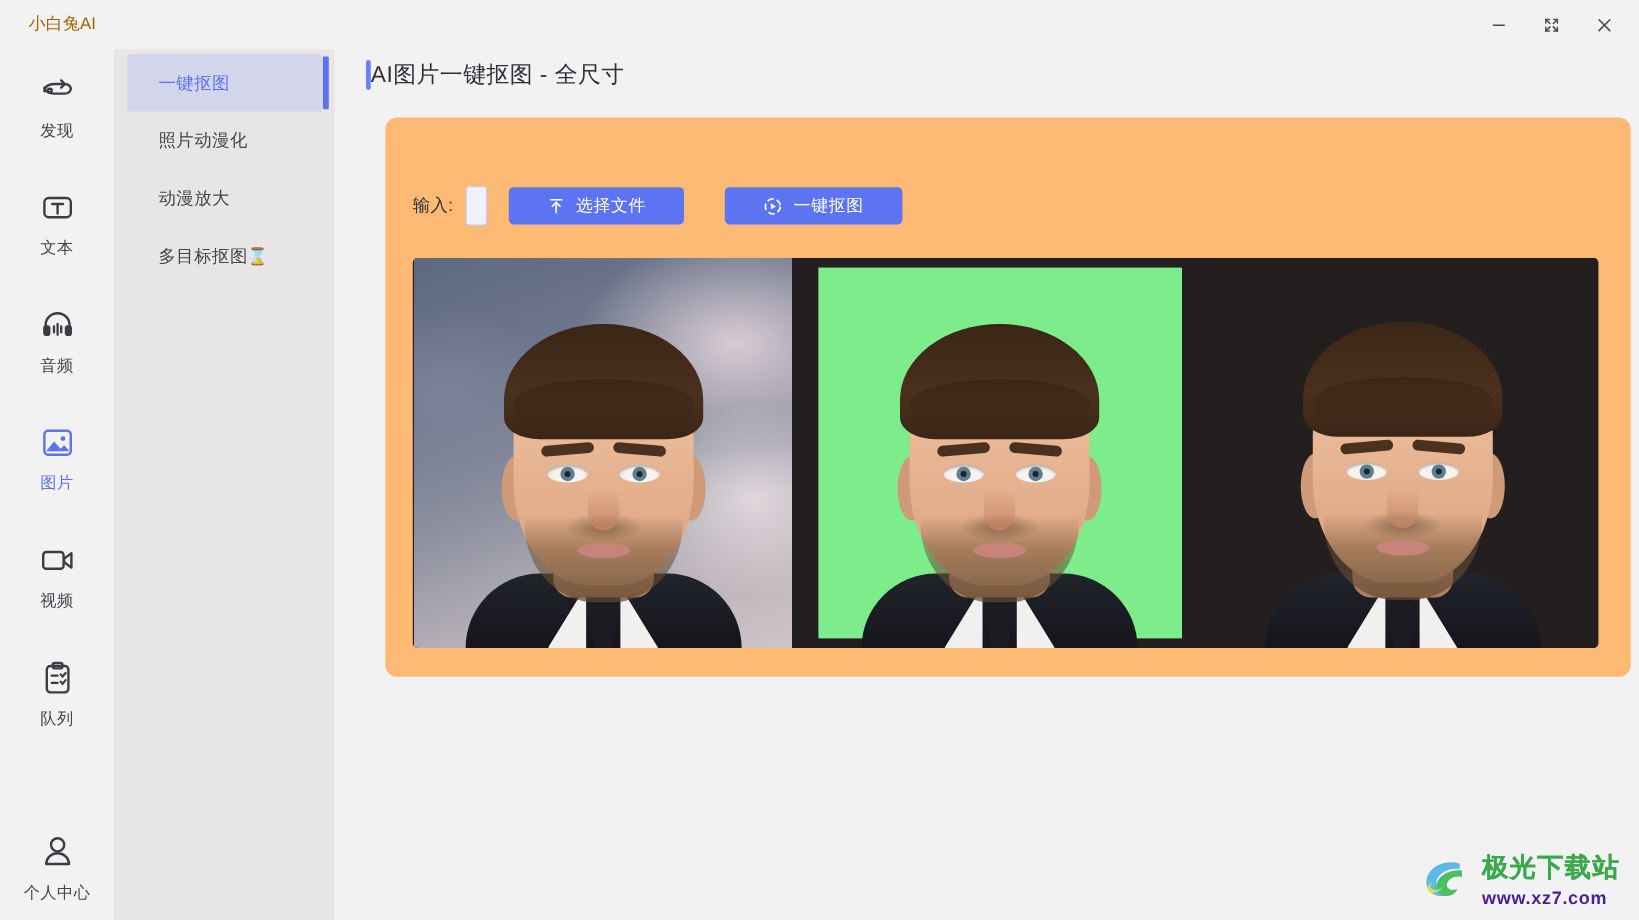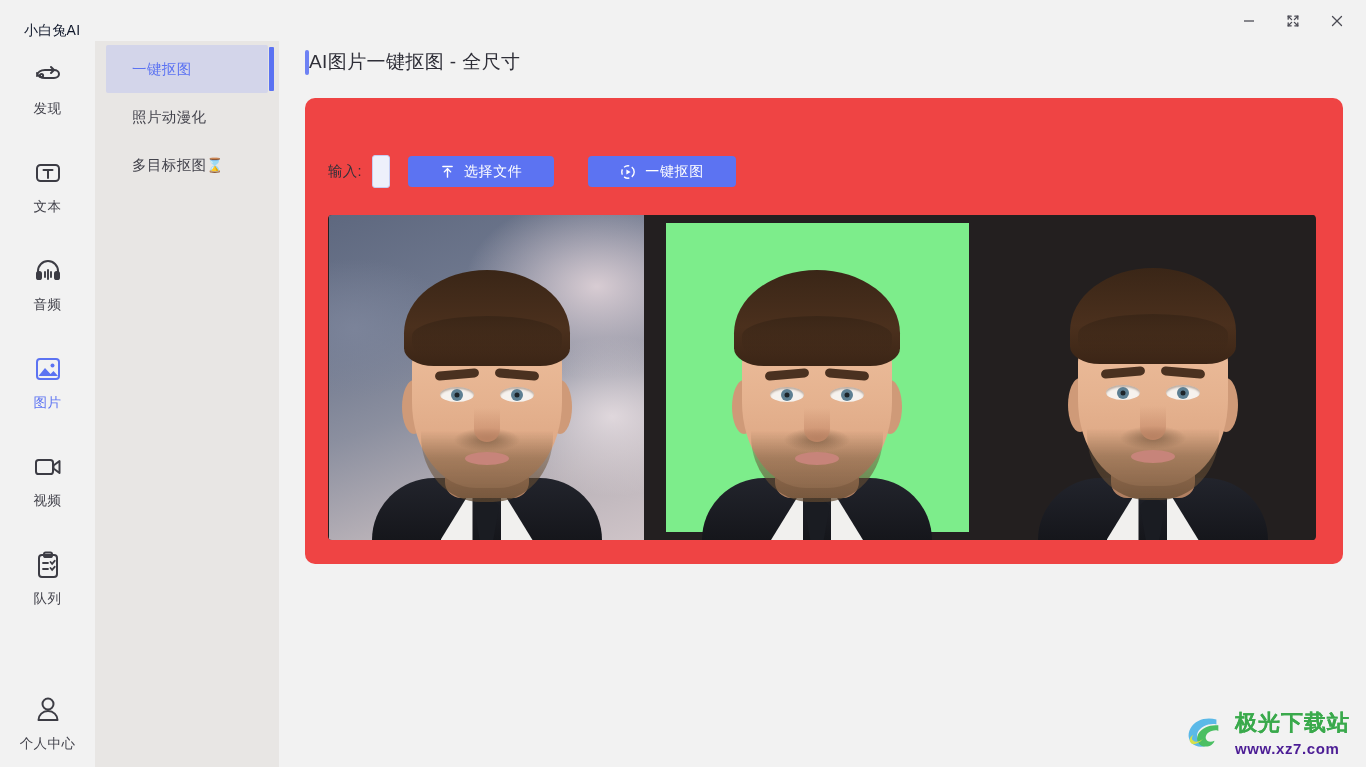--- a/index.html
+++ b/index.html
@@ -15,22 +15,22 @@
     background: #f2f2f2;
   }
 
   
   .titlebar {
     position: absolute; top: 0; left: 0;
     width: 1366px; height: 41px;
     background: #f2f2f2;
   }
   .app-title {
-    position: absolute; left: 24px; top: 22px;
-    font-size: 14px; color: #0f172a; letter-spacing: .2px;
+    position: absolute; left: 24px; top: 11px;
+    font-size: 14px; color: #a16207; letter-spacing: .2px;
   }
   .win-controls {
     position: absolute; right: 14px; top: 0;
     height: 41px; display: flex; align-items: center; gap: 14px;
   }
   .win-btn {
     width: 30px; height: 30px;
     display: flex; align-items: center; justify-content: center;
     color: #4b4b54; cursor: default;
   }
@@ -91,23 +91,23 @@
     display: flex; align-items: center; 
   }
   .head-accent {
     width: 4px; height: 25px; background: #6e82f4; border-radius: 2px;
   }
   .page-title {
     font-size: 19px; color: #2f2f38; letter-spacing: .4px;
   }
 
   .card {
-    position: absolute; left: 26px; top: 57px;
+    position: absolute; left: 42px; top: 57px;
     width: 1038px; height: 466px;
-    background: #ef4444; border-radius: 10px;
+    background: #fdba74; border-radius: 10px;
   }
 
   
   .toolbar {
     position: absolute; left: 23px; top: 57px;
     display: flex; align-items: center;
   }
   .input-label {
     font-size: 14.5px; color: #31313a; letter-spacing: .3px;
     margin-right: 10px;
@@ -379,20 +379,23 @@
   </div>
 
   <div class="menu-col">
     <div class="menu-item selected">
       <span>一键抠图</span>
     </div>
     <div class="menu-item">
       <span>照片动漫化</span>
     </div>
     <div class="menu-item">
+      <span>动漫放大</span>
+    </div>
+    <div class="menu-item">
       <span>多目标抠图</span>
       <span class="hourglass">⌛</span>
     </div>
   </div>
 
   <div class="main">
 
     <div class="page-head">
       <div class="head-accent"></div>
       <div class="page-title">AI图片一键抠图 - 全尺寸</div>

